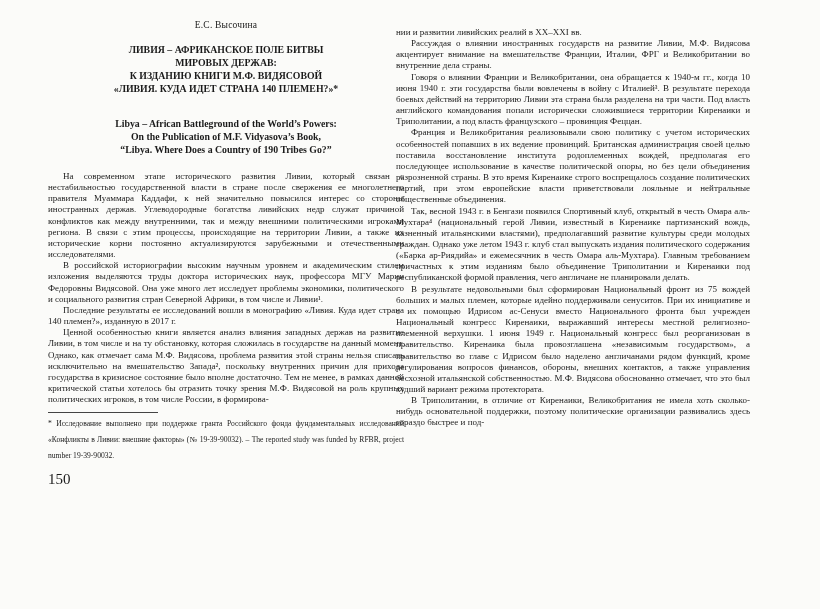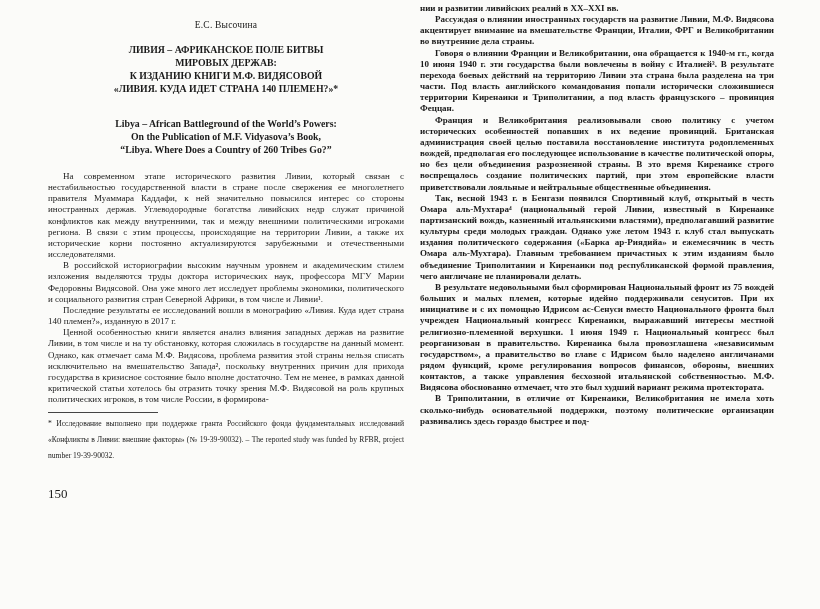--- a/index.html
+++ b/index.html
@@ -6,21 +6,21 @@
   html, body {
     width: 820px; height: 609px;
     background: #fbfbf9;
     font-family: "Liberation Serif", "DejaVu Serif", serif;
     color: #1b1b1b;
     overflow: hidden;
   }
   .spread { position: relative; width: 820px; height: 508px; }
   .page { position: absolute; top: 0; height: 609px; overflow: hidden; }
   .page-left  { left: 48px;  width: 356px; padding-top: 20px; }
-  .page-right { left: 420px; width: 354px; padding-top: 3px; font-weight: bold; }
+  .page-right { left: 396px; width: 354px; padding-top: 27px; }
 
   .author {
     text-align: center;
     font-size: 9.5px;
     letter-spacing: 0.2px;
     margin-bottom: 13px;
   }
   .title {
     text-align: center;
     font-weight: bold;
@@ -43,38 +43,38 @@
     width: 110px;
     border-top: 1px solid #444;
     margin: 7px 0 3px 0;
   }
   .footnote {
     font-size: 7.6px;
     line-height: 16px;
     text-align: justify;
   }
   .page-number {
-    font-size: 13px;
-    margin-top: 22px;
+    font-size: 15px;
+    margin-top: 7px;
   }
 </style>
 </head>
 <body>
 
 <div class="spread">
 
   <div class="page page-left">
     <div class="author">Е.С. Высочина</div>
     <div class="title">ЛИВИЯ – АФРИКАНСКОЕ ПОЛЕ БИТВЫ
 МИРОВЫХ ДЕРЖАВ:
 К ИЗДАНИЮ КНИГИ М.Ф. ВИДЯСОВОЙ
 «ЛИВИЯ. КУДА ИДЕТ СТРАНА 140 ПЛЕМЕН?»*</div>
     <div class="title title-en">Libya – African Battleground of the World’s Powers:
 On the Publication of M.F. Vidyasova’s Book,
-“Libya. Where Does a Country of 260 Tribes Go?”</div>
+“Libya. Where Does a Country of 190 Tribes Go?”</div>
 
     <div class="body">
       <p>На современном этапе исторического развития Ливии, который связан с нестабильностью государственной власти в стране после свержения ее многолетнего правителя Муаммара Каддафи, к ней значительно повысился интерес со стороны иностранных держав. Углеводородные богатства ливийских недр служат причиной конфликтов как между внутренними, так и между внешними политическими игроками региона. В связи с этим процессы, происходящие на территории Ливии, а также их исторические корни постоянно актуализируются зарубежными и отечественными исследователями.</p>
       <p>В российской историографии высоким научным уровнем и академическим стилем изложения выделяются труды доктора исторических наук, профессора МГУ Марии Федоровны Видясовой. Она уже много лет исследует проблемы экономики, политического и социального развития стран Северной Африки, в том числе и Ливии¹.</p>
       <p>Последние результаты ее исследований вошли в монографию «Ливия. Куда идет страна 140 племен?», изданную в 2017 г.</p>
       <p>Ценной особенностью книги является анализ влияния западных держав на развитие Ливии, в том числе и на ту обстановку, которая сложилась в государстве на данный момент. Однако, как отмечает сама М.Ф. Видясова, проблема развития этой страны нельзя списать исключительно на вмешательство Запада², поскольку внутренних причин для прихода государства в кризисное состояние было вполне достаточно. Тем не менее, в рамках данной критической статьи хотелось бы отразить точку зрения М.Ф. Видясовой на роль крупных политических игроков, в том числе России, в формирова-</p>
     </div>
 
     <div class="footnote-rule"></div>
     <div class="footnote">* Исследование выполнено при поддержке гранта Российского фонда фундаментальных исследований «Конфликты в Ливии: внешние факторы» (№ 19-39-90032). – The reported study was funded by RFBR, project number 19-39-90032.</div>

